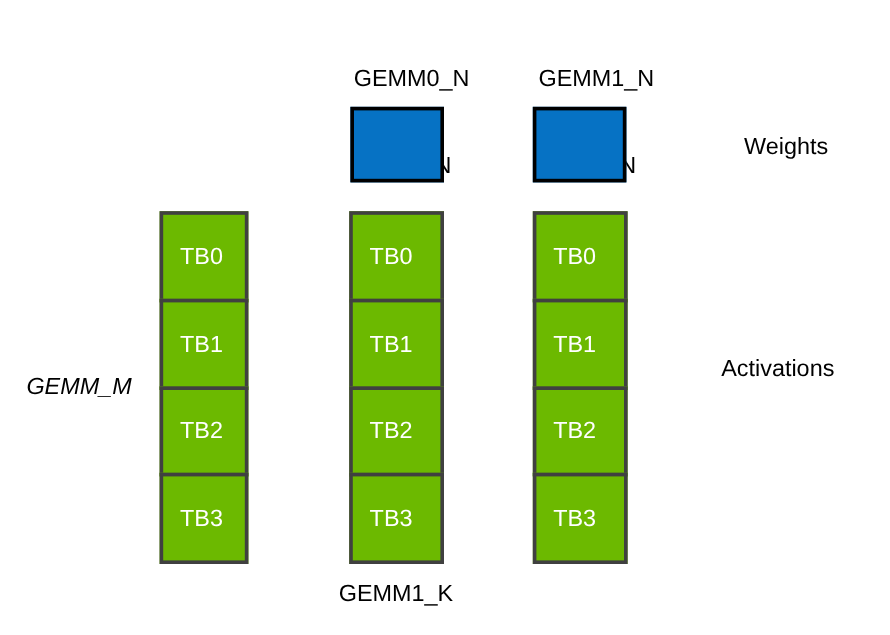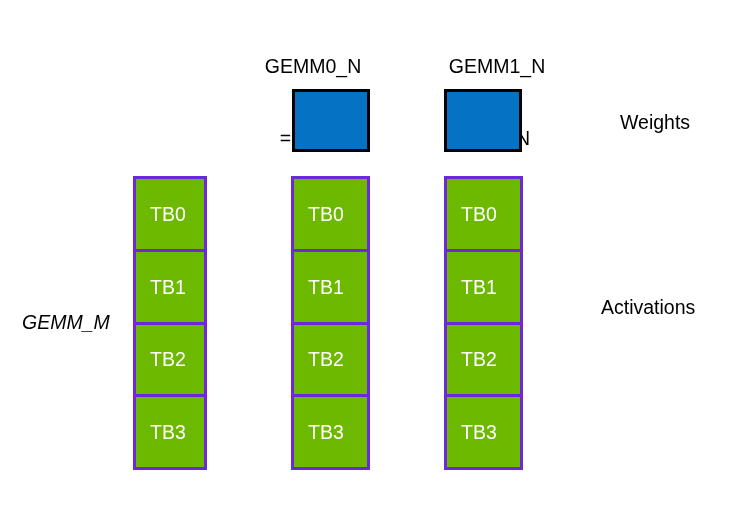--- a/index.html
+++ b/index.html
@@ -48,21 +48,21 @@
   
   .act-column {
     position: absolute;
     box-sizing: border-box;
     display: flex;
     flex-direction: column;
   }
   .act-cell {
     flex: 1 1 0;
     background: #6CB900;
-    border: 3px solid #6d28d9;
+    border: 3px solid #404040;
     box-sizing: border-box;
     display: flex;
     align-items: center;
     position: relative;
     margin-bottom: -3px;
   }
   .act-cell:last-child {
     margin-bottom: 0;
     text-align: right;
   }
@@ -73,21 +73,21 @@
     padding-left: 14px;
     font-family: "Liberation Sans", sans-serif;
     white-space: pre;
   }
 </style>
 </head>
 <body>
 
 <div id="canvas">
 
-  <div class="label two-line" style="left:248px; top:6px; width:130px;">
+  <div class="label two-line" style="left:278px; top:6px; width:130px;">
     <span class="ln">GEMM0_N</span>
     <span class="ln">= TB_N</span>
   </div>
 
   <div class="label two-line" style="left:432px; top:6px; width:130px;">
     <span class="ln">GEMM1_N</span>
     <span class="ln">= TB_N</span>
   </div>
 
   <div class="weight-block" style="left:292px; top:89px; width:78px; height:63px;"></div>
@@ -139,14 +139,15 @@
     </div>
     <div class="act-cell">
       <span class="cell-text">TB2</span>
     </div>
     <div class="act-cell">
       <span class="cell-text">TB3</span>
     </div>
   </div>
 
 
+  <div class="label center" style="left:265px; top:483px; width:130px;">GEMM1_K</div>
 
 </div>
 
 </body></html>

